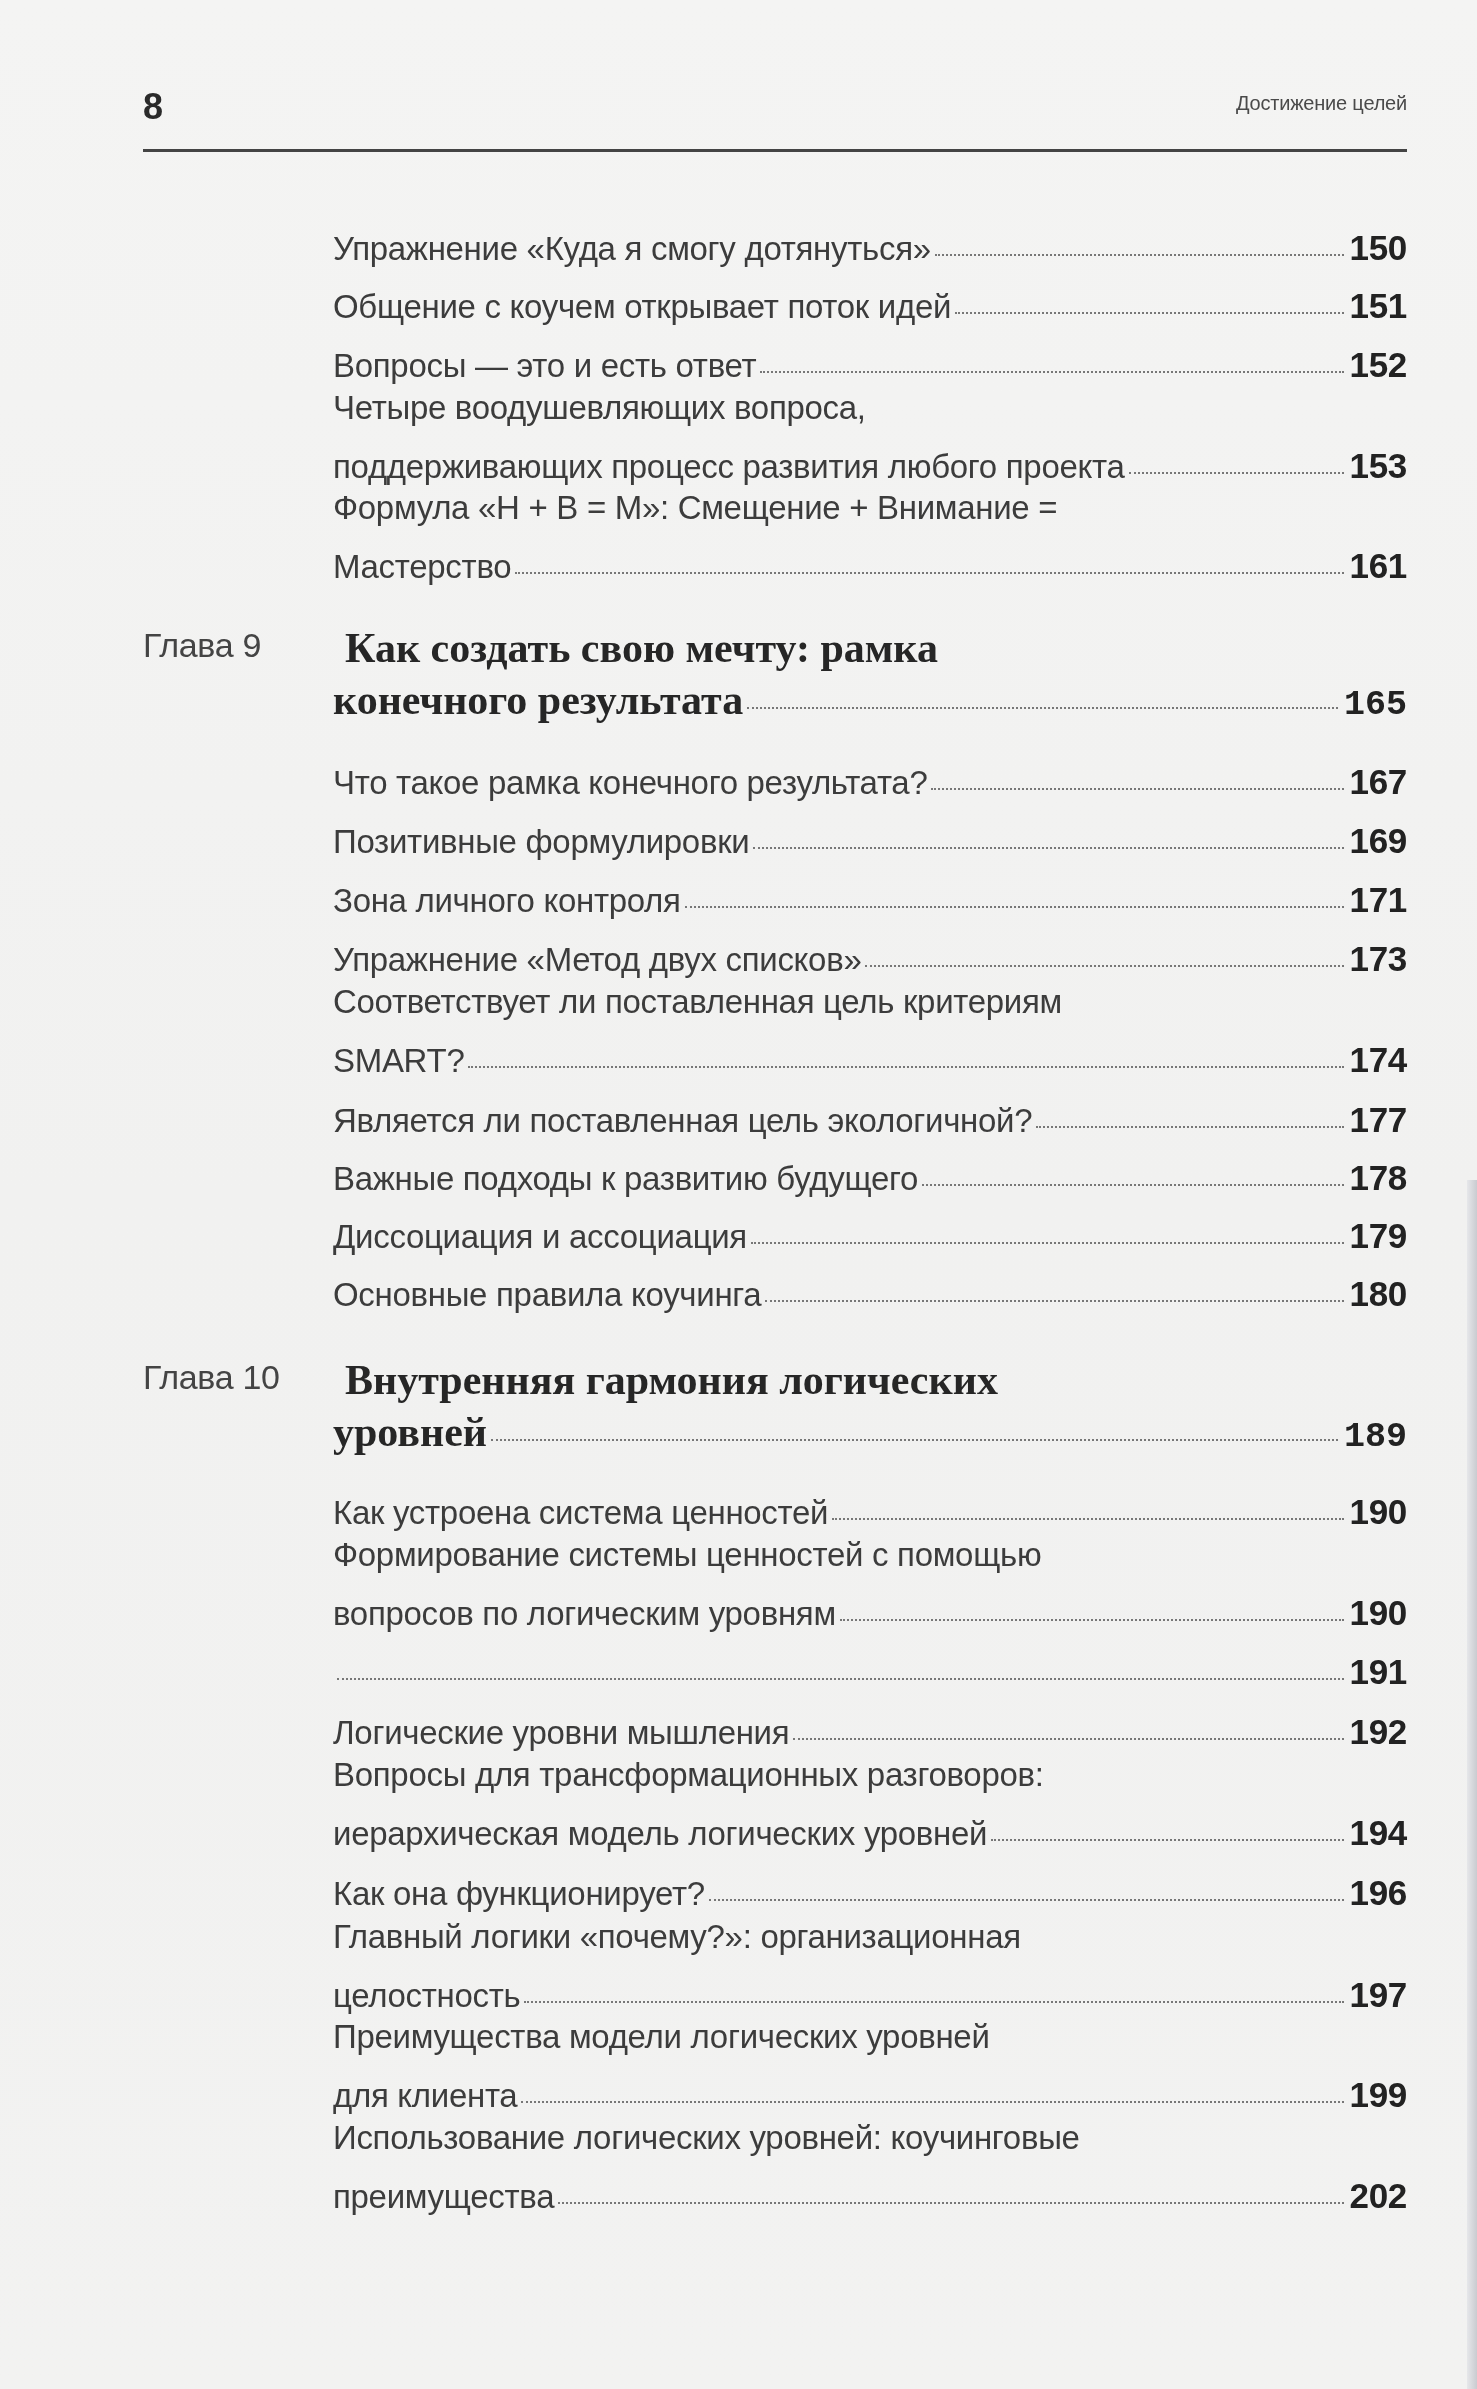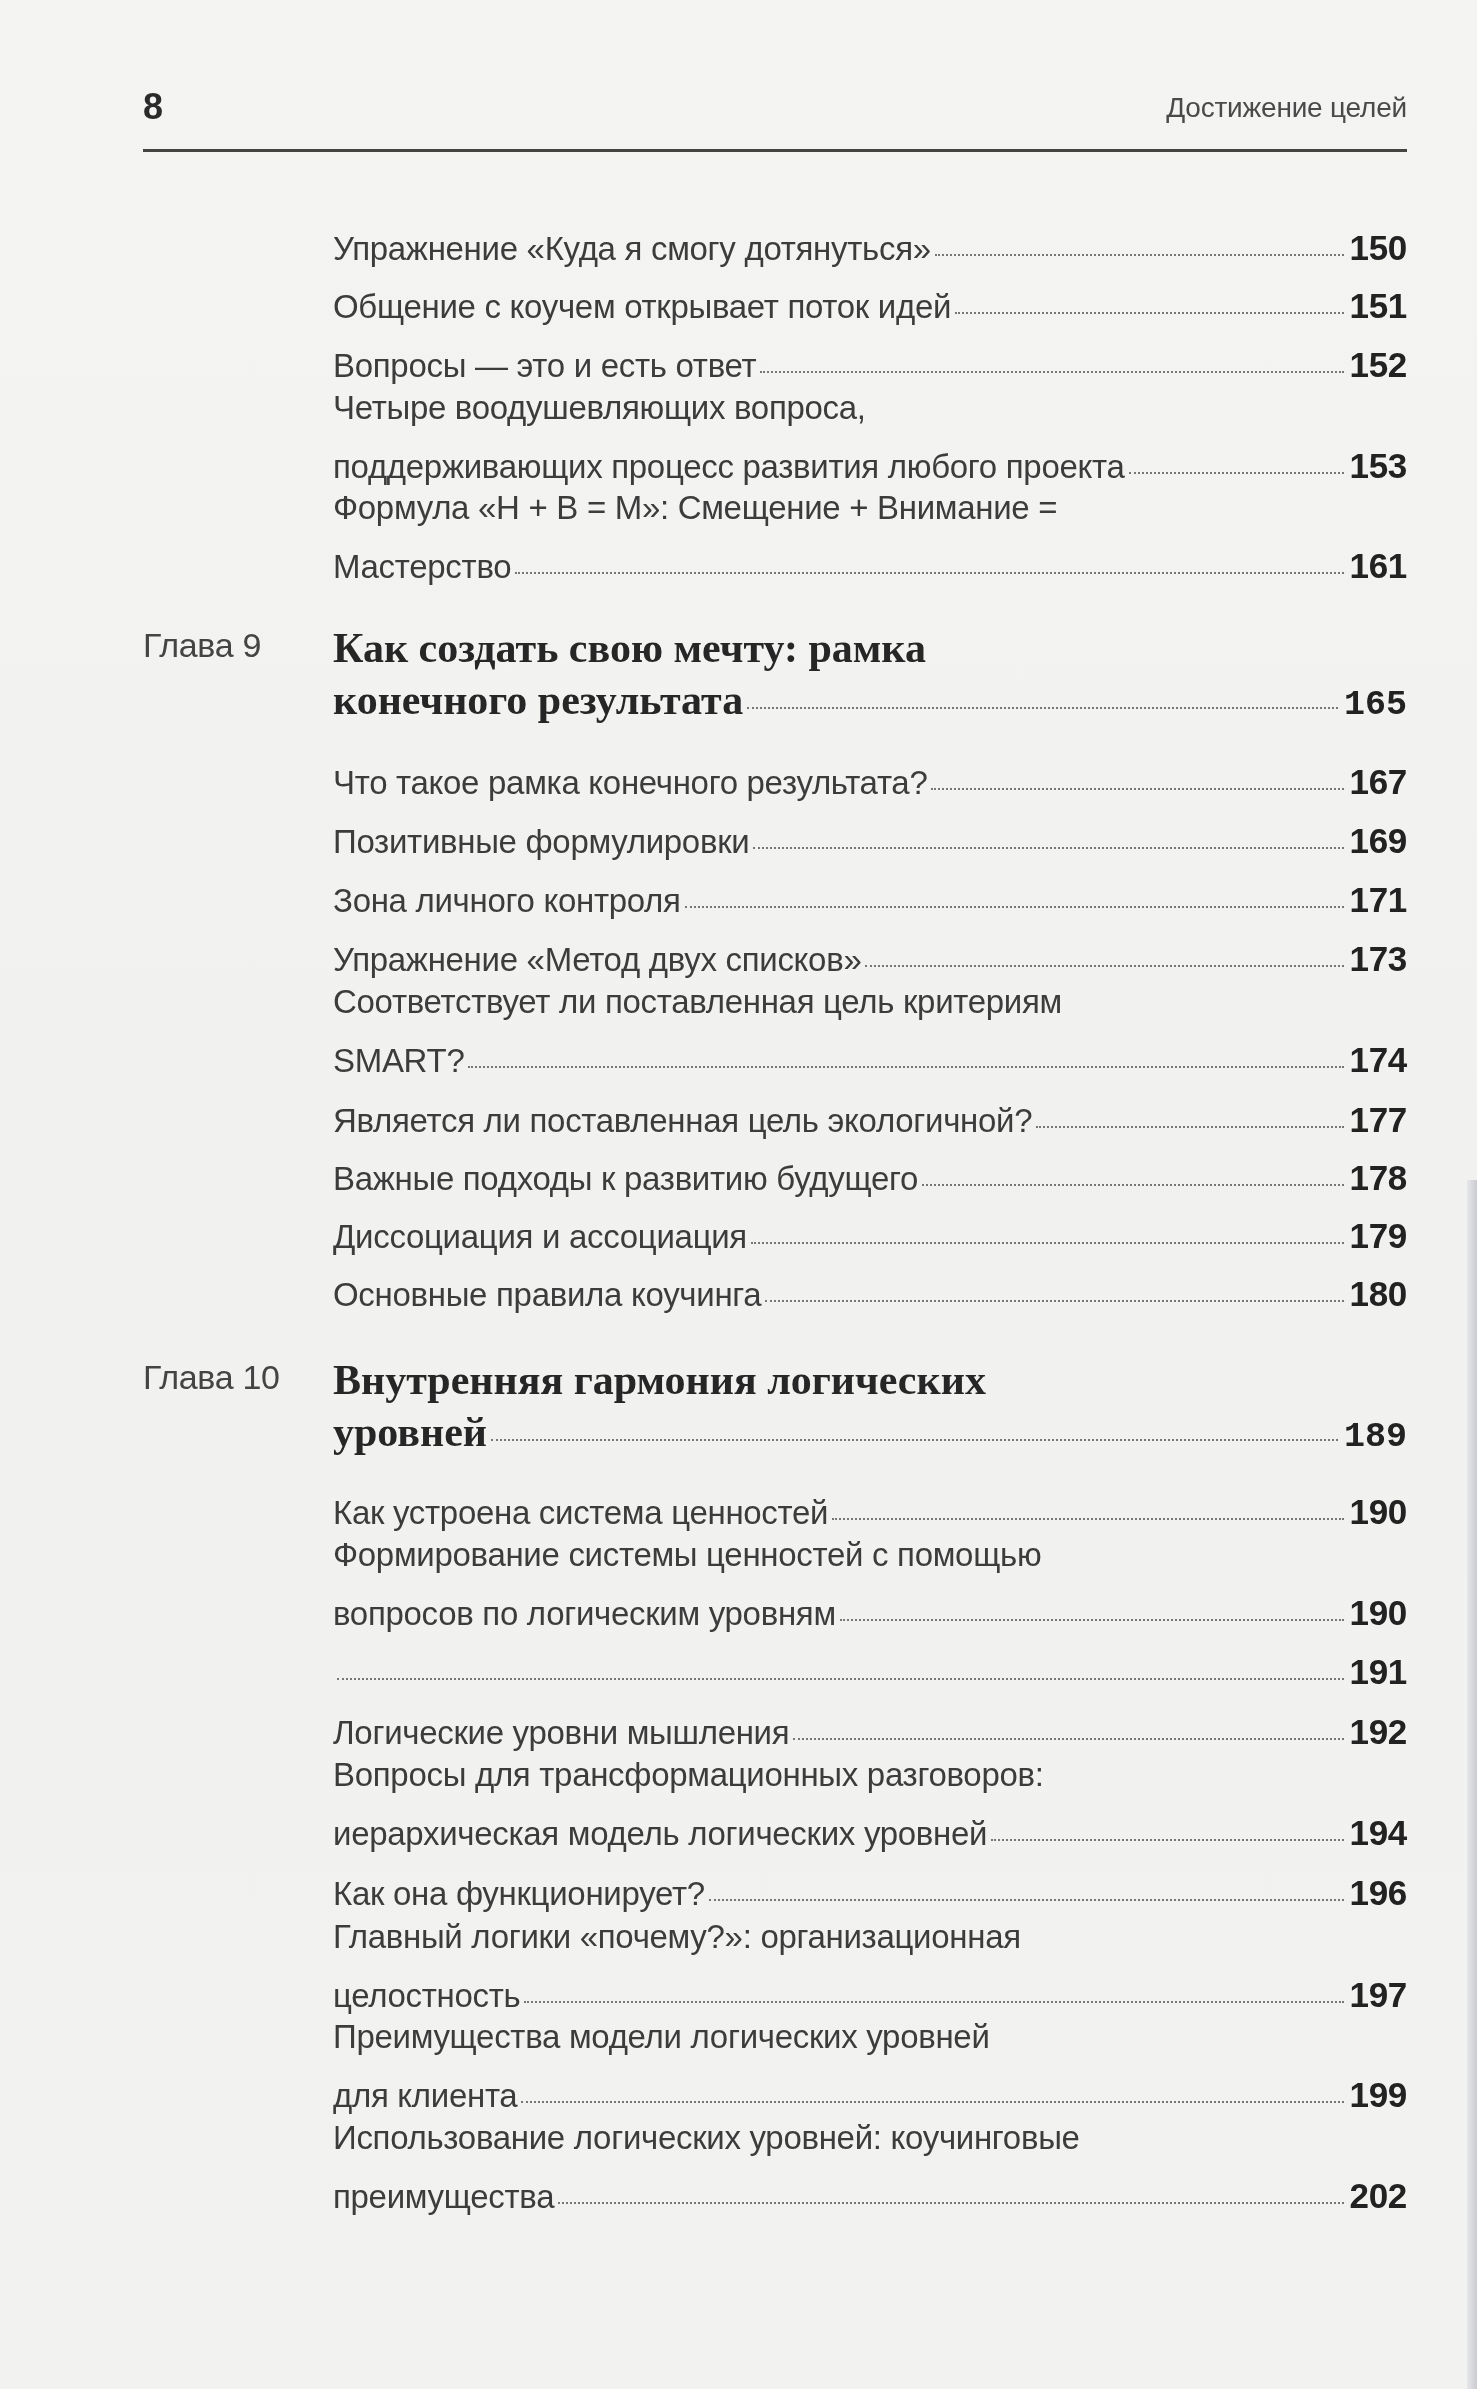--- a/index.html
+++ b/index.html
@@ -20,21 +20,21 @@
   }
   .running-head {
     position: absolute; left: 143px; top: 86px; width: 1264px; height: 50px;
   }
   .folio {
     position: absolute; left: 0; top: 0;
     font-size: 36px; font-weight: bold; color: #2a2a2a;
   }
   .head-title {
     position: absolute; right: 0; top: 6px;
-    font-size: 28px; color: #4a4a4a; letter-spacing: -0.2px;
+    font-size: 20px; color: #4a4a4a; letter-spacing: -0.2px;
   }
   .rule {
     position: absolute; left: 143px; top: 149px; width: 1264px; height: 3px;
     background: #444;
   }
   .toc { position: absolute; left: 0; top: 0; width: 1477px; }
   .entry {
     position: absolute; left: 333px; width: 1074px;
     font-size: 33px; line-height: 41px; color: #3c3c3c;
     letter-spacing: -0.3px;
@@ -54,21 +54,21 @@
   }
   .chapter-label {
     position: absolute; left: 143px; font-size: 34px; color: #444;
     letter-spacing: -0.3px;
   }
   .chapter {
     position: absolute; left: 333px; width: 1074px;
     font-family: "Liberation Serif", "DejaVu Serif", serif;
     font-weight: bold; font-size: 42px; line-height: 52px; color: #262626;
   }
-  .chapter .line1 { display: block; white-space: nowrap; }
+  .chapter .line1 { display: block; white-space: nowrap; margin-left: 12px; }
   .chapter .last { display: flex; align-items: baseline; white-space: nowrap; }
   .chapter .last .dots {
     flex: 1 1 auto; margin: 0 6px 0 4px;
     border-bottom: 2px dotted #777; height: 0; position: relative; top: -5px;
   }
   .chapter .last .pg {
     font-family: Liberation Mono, monospace;
     font-weight: bold; font-size: 35px; color: #222;
   }
 </style>

